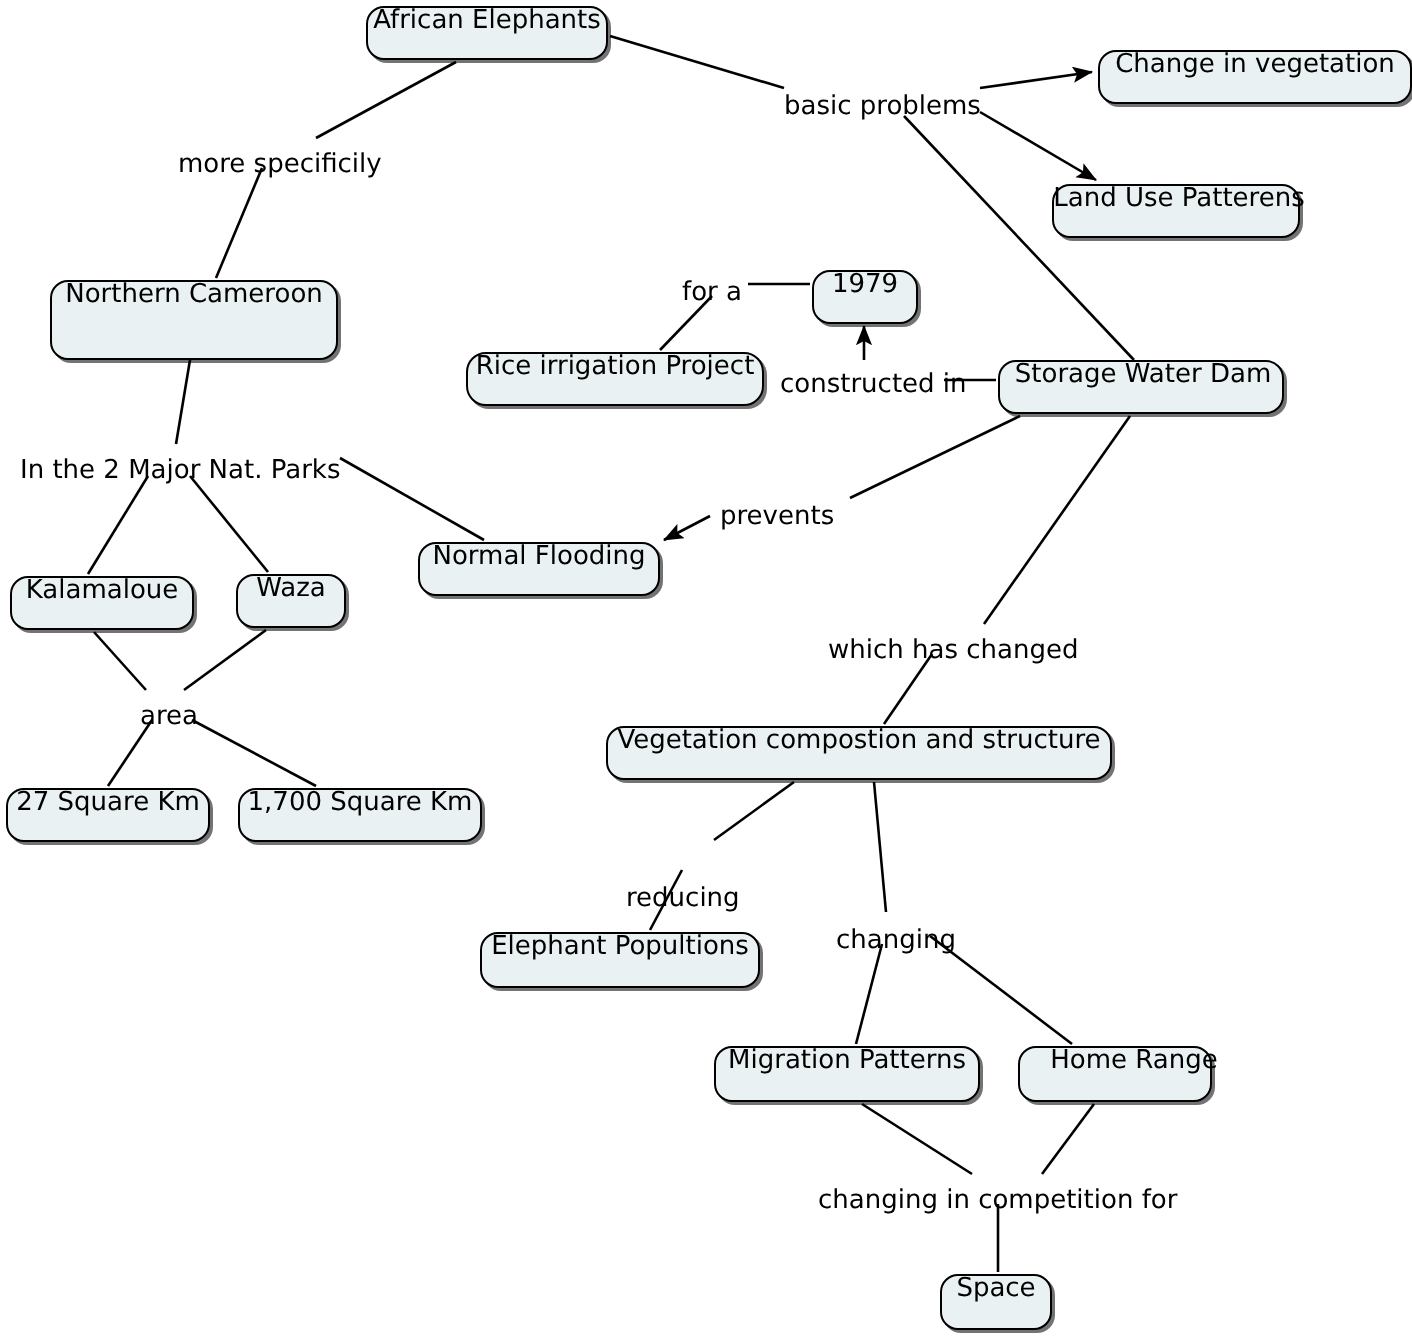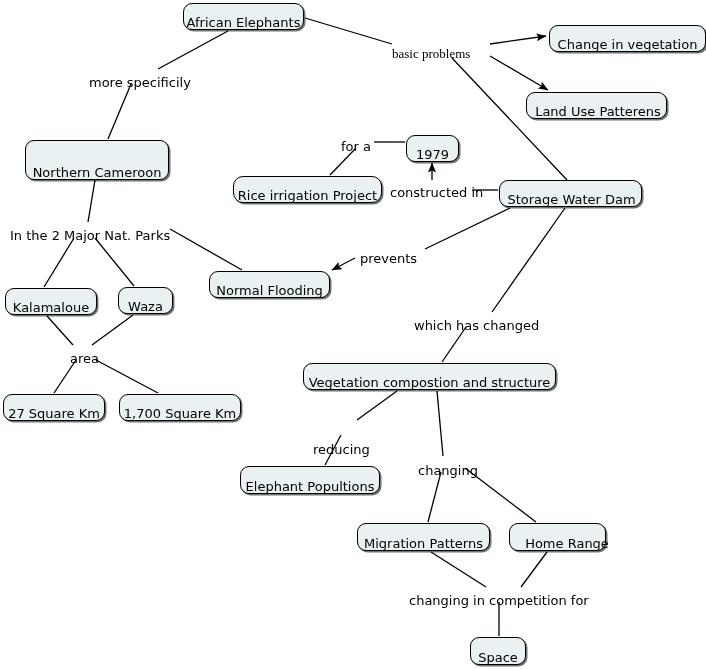--- a/index.html
+++ b/index.html
@@ -26,21 +26,21 @@
   .node {
     position: absolute;
     box-sizing: border-box;
     background: #eaf1f3;
     border: 1px solid #000000;
     border-radius: 9px;
     color: #000000;
     font-size: 13px;
     line-height: 1;
     display: flex;
-    align-items: flex-end;
+    align-items: flex-start;
     justify-content: center;
     white-space: nowrap;
     padding: 0 9px;
     box-shadow: 1.5px 1.5px 0 rgba(0,0,0,0.55);
   }
   .link-label {
     position: absolute;
     color: #000000;
     font-size: 13px;
     line-height: 1;
@@ -91,21 +91,21 @@
         <line x1="499" y1="602" x2="499" y2="636" stroke="#000000" stroke-width="1.3"></line>
       </g>
   </svg>
   <div id="nodes-group">
       <div class="node" style="left: 183px; top: 3px; width: 121px; height: 27px;">
         <span>African Elephants</span>
       </div>
       <div class="node" style="left: 549px; top: 25px; width: 157px; height: 27px;">
         <span>Change in vegetation</span>
       </div>
-      <div class="node" style="left: 526px; top: 92px; width: 141px; height: 27px; padding-left: 12px;">
+      <div class="node" style="left: 526px; top: 92px; width: 124px; height: 27px; padding-left: 12px;">
         <span>Land Use Patterens</span>
       </div>
       <div class="node" style="left: 25px; top: 140px; width: 144px; height: 40px;">
         <span>Northern Cameroon</span>
       </div>
       <div class="node" style="left: 406px; top: 135px; width: 53px; height: 27px;">
         <span>1979</span>
       </div>
       <div class="node" style="left: 233px; top: 176px; width: 149px; height: 27px; border-radius: 10px;">
         <span>Rice irrigation Project</span>
@@ -139,21 +139,21 @@
       </div>
       <div class="node" style="left: 509px; top: 523px; width: 97px; height: 28px; padding-left: 28px;">
         <span>Home Range</span>
       </div>
       <div class="node" style="left: 470px; top: 637px; width: 56px; height: 28px;">
         <span>Space</span>
       </div>
     </div>
   <div id="labels-group">
       <div class="link-label" style="left: 89px; top: 76px;">more specificily</div>
-      <div class="link-label" style="left: 392px; top: 47px; font-family: Liberation Serif, serif;">basic problems</div>
+      <div class="link-label" style="left: 392px; top: 47px;">basic problems</div>
       <div class="link-label" style="left: 341px; top: 140px;">for a</div>
       <div class="link-label" style="left: 390px; top: 186px;">constructed in</div>
       <div class="link-label" style="left: 10px; top: 229px;">In the 2 Major Nat. Parks</div>
       <div class="link-label" style="left: 360px; top: 252px;">prevents</div>
       <div class="link-label" style="left: 70px; top: 352px;">area</div>
       <div class="link-label" style="left: 414px; top: 319px;">which has changed</div>
       <div class="link-label" style="left: 313px; top: 427px; margin-top: 16px;">reducing</div>
       <div class="link-label" style="left: 418px; top: 464px;">changing</div>
       <div class="link-label" style="left: 409px; top: 594px;">changing in competition for</div>
     </div>

